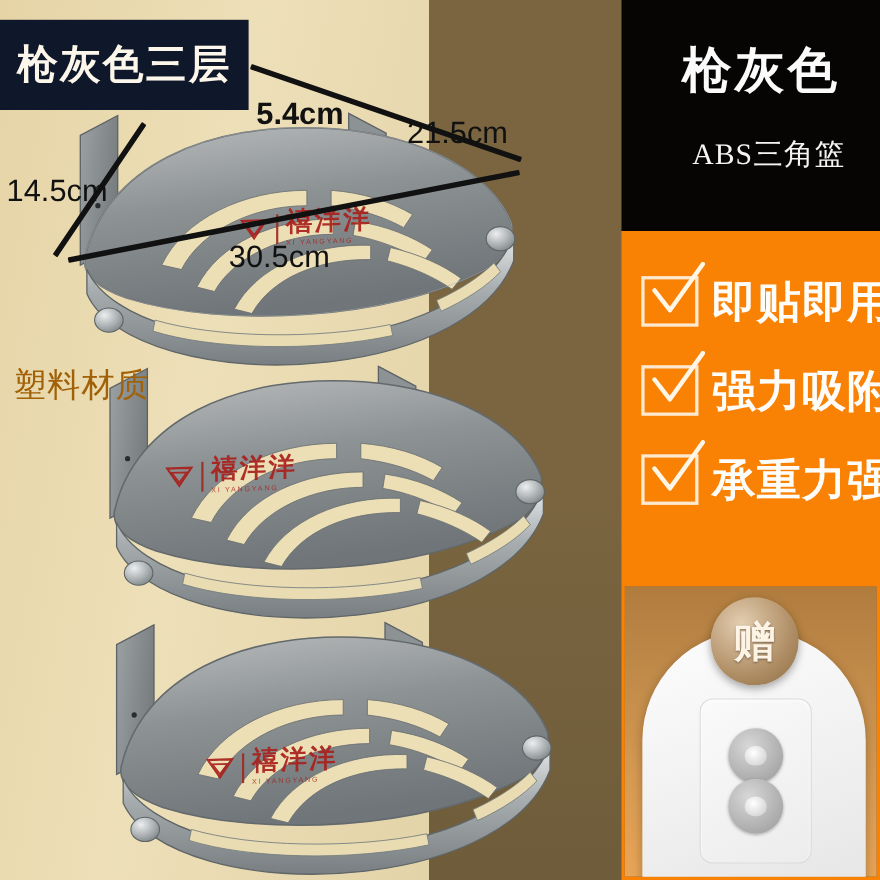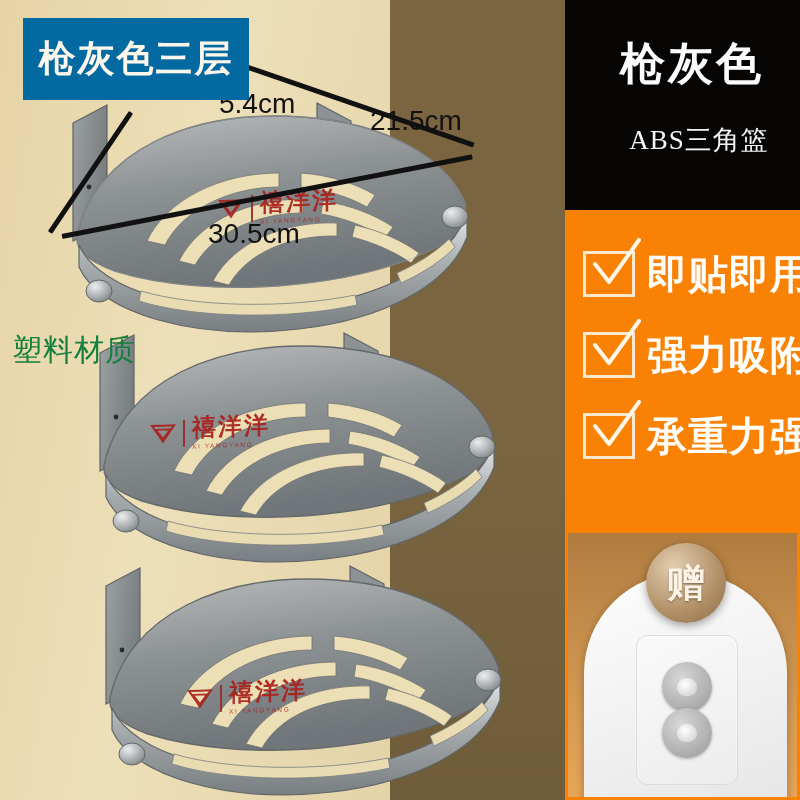--- a/index.html
+++ b/index.html
@@ -11,29 +11,29 @@
   #stage{position:relative;width:800px;height:800px;overflow:hidden;}
 
   
   .bg-left{position:absolute;left:0;top:0;width:390px;height:800px;
     background:linear-gradient(100deg,#e6d4a6 0%,#eddfb8 45%,#e3d3a8 100%);}
   .bg-right{position:absolute;left:390px;top:0;width:410px;height:800px;
     background:linear-gradient(180deg,#7b6540 0%,#7a6540 55%,#6f5c3a 100%);}
 
   
   .banner{position:absolute;left:0;top:18px;width:226px;height:82px;
-    background:#0369a1;display:flex;align-items:center;justify-content:center;margin-left:23px;}
+    background:#0f172a;display:flex;align-items:center;justify-content:center;}
   .banner span{color:#fdf6ea;font-size:37px;font-weight:700;letter-spacing:2px;
     font-family:"Liberation Sans","DejaVu Sans",sans-serif;}
 
   
   .dimline{position:absolute;background:#111;transform-origin:0 50%;height:5px;border-radius:1px;}
   .dimtxt{position:absolute;color:#111;font-size:28px;font-weight:400;
     font-family:"Liberation Sans","DejaVu Sans",sans-serif;white-space:nowrap;}
-  .matlabel{position:absolute;left:12px;top:330px;font-size:30px;color:#15803d;
+  .matlabel{position:absolute;left:12px;top:330px;font-size:30px;color:#a16207;
     font-family:"Liberation Serif","DejaVu Serif",serif;font-weight:400;letter-spacing:1px;}
 
   
   .rail{position:absolute;left:565px;top:0;width:235px;height:800px;}
   .blackpanel{position:absolute;left:0;top:0;width:235px;height:210px;background:#060504;}
   .blackpanel .t1{position:absolute;left:0;top:34px;width:254px;text-align:center;
     color:#fbfbfb;font-size:45px;font-weight:700;letter-spacing:3px;}
   .blackpanel .t2{position:absolute;left:0;top:122px;width:268px;text-align:center;
     color:#f4f4f4;font-size:27px;font-weight:400;letter-spacing:1px;
     font-family:"Liberation Serif","DejaVu Serif",serif;}
@@ -222,21 +222,22 @@
       <div class="cn">禧洋洋</div>
       <div class="en">XI YANGYANG</div>
     </div>
   </div>
 
   <div class="dimline" style="left:228px;top:58px;width:260px;transform:rotate(19deg);"></div>
   <div class="dimline" style="left:50px;top:230px;width:145px;transform:rotate(-56deg);"></div>
   <div class="dimline" style="left:62px;top:234px;width:418px;transform:rotate(-11deg);"></div>
 
   <div class="dimtxt" style="left:370px;top:62px;margin-top:43px;">21.5cm</div>
-  <div class="dimtxt" style="left:219px;top:88px;">5.4cm</div>
+  <div class="dimtxt" style="left:233px;top:88px;font-weight:bold;">5.4cm</div>
+  <div class="dimtxt" style="left:6px;top:158px;">14.5cm</div>
   <div class="dimtxt" style="left:180px;top:218px;margin-left:28px;">30.5cm</div>
 
   <div class="banner">
     <span>枪灰色三层</span>
   </div>
   <div class="matlabel">塑料材质</div>
 
   <div class="rail">
 
     <div class="blackpanel">

